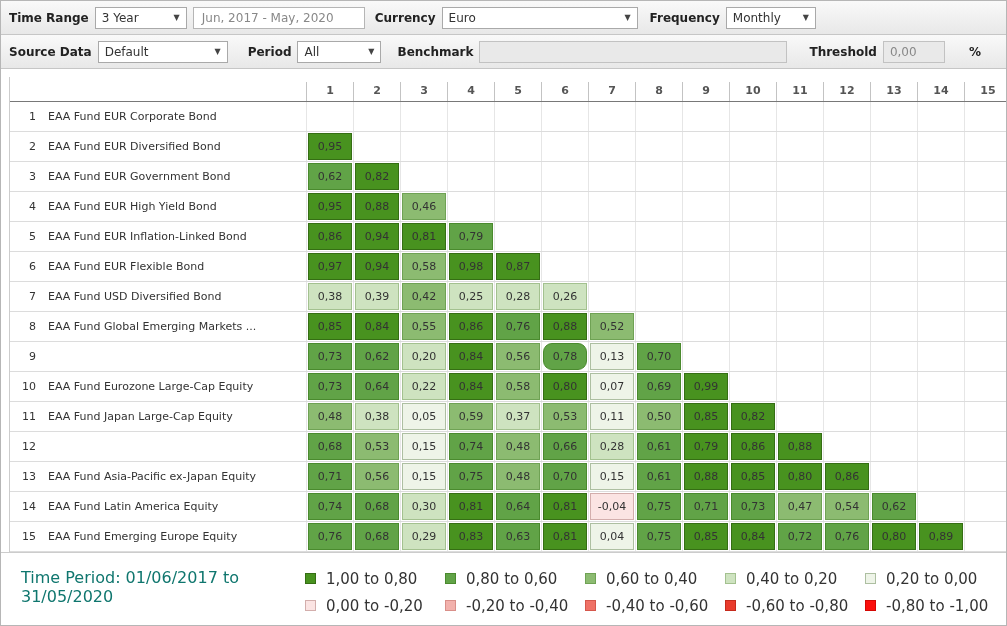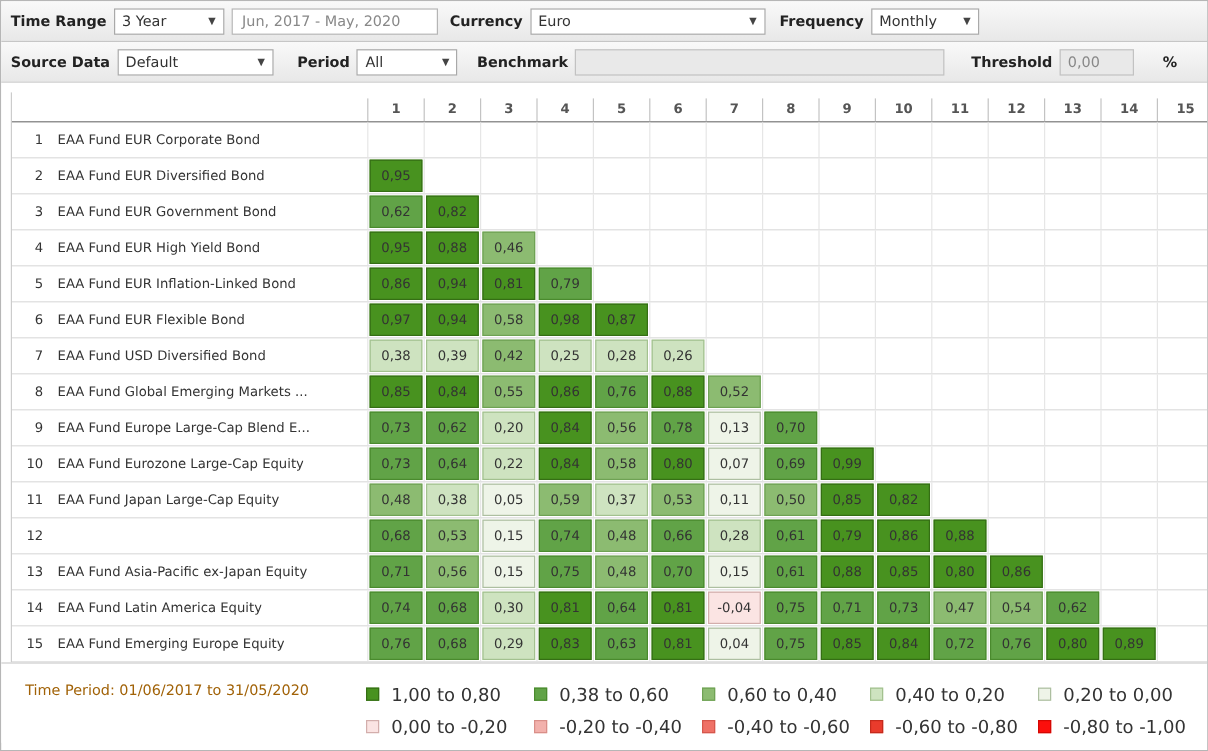--- a/index.html
+++ b/index.html
@@ -22,21 +22,21 @@
   .hcol { flex: 0 0 47px; text-align: center; font-weight: bold; font-size: 11px; color: #555; border-left: 1px solid #c3c3c3; height: 19px; line-height: 17px; }
   .mrow { display: flex; height: 30px; border-bottom: 1px solid #dcdcdc; }
   .rlabel { flex: 0 0 296px; display: flex; align-items: center; font-size: 11px; color: #333; }
   .rnum { width: 26px; text-align: right; flex: 0 0 26px; }
   .rname { margin-left: 12px; white-space: nowrap; overflow: hidden; }
   .mcell { flex: 0 0 47px; border-left: 1px solid #e6e6e6; padding: 1px; }
   .cellblock { height: 100%; display: flex; align-items: center; justify-content: center; font-size: 11px; color: #333; border: 1px solid transparent; }
 
   
   .footer { border-top: 1px solid #ccc; padding: 12px 0 0 20px; display: flex; background: #fff; }
-  .tp { flex: 0 0 284px; font-size: 12px; color: #a16207; padding-top: 3px; }
+  .tp { flex: 0 0 284px; font-size: 16px; color: #0f766e; padding-top: 3px; }
   .legendgrid { display: grid; grid-template-columns: repeat(5, 140px); grid-auto-rows: 27px; align-items: center; }
   .legenditem { display: flex; align-items: center; font-size: 15px; color: #333; }
   .swatch { width: 11px; height: 11px; margin-right: 10px; border: 1px solid; flex: 0 0 11px; }
 </style>
 </head>
 <body>
 
 <div class="app">
 
   <div class="toolbar">
@@ -319,39 +319,38 @@
             <div class="mcell"></div>
             <div class="mcell"></div>
             <div class="mcell"></div>
             <div class="mcell"></div>
             <div class="mcell"></div>
             <div class="mcell"></div>
           </div>
           <div class="mrow">
             <div class="rlabel">
               <span class="rnum">9</span>
-              <span class="rname">EAA Fund Europe Large-Cap Blend E...</span>
             </div>
             <div class="mcell">
               <div class="cellblock" style="background: rgb(97, 163, 71); border-color: rgb(74, 138, 46);">0,73</div>
             </div>
             <div class="mcell">
               <div class="cellblock" style="background: rgb(97, 163, 71); border-color: rgb(74, 138, 46);">0,62</div>
             </div>
             <div class="mcell">
               <div class="cellblock" style="background: rgb(206, 227, 192); border-color: rgb(163, 193, 143);">0,20</div>
             </div>
             <div class="mcell">
               <div class="cellblock" style="background: rgb(72, 146, 31); border-color: rgb(53, 110, 20);">0,84</div>
             </div>
             <div class="mcell">
               <div class="cellblock" style="background: rgb(140, 187, 113); border-color: rgb(111, 162, 84);">0,56</div>
             </div>
             <div class="mcell">
-              <div class="cellblock" style="background: rgb(97, 163, 71); border-color: rgb(74, 138, 46);">0,78</div>
+              <div class="cellblock" style="background: rgb(97, 163, 71); border-color: rgb(74, 138, 46); border-radius: 9px;">0,78</div>
             </div>
             <div class="mcell">
               <div class="cellblock" style="background: rgb(238, 244, 232); border-color: rgb(173, 191, 161);">0,13</div>
             </div>
             <div class="mcell">
               <div class="cellblock" style="background: rgb(97, 163, 71); border-color: rgb(74, 138, 46);">0,70</div>
             </div>
             <div class="mcell"></div>
             <div class="mcell"></div>
             <div class="mcell"></div>
@@ -629,21 +628,21 @@
 
   <div class="footer">
     <span class="tp">Time Period: 01/06/2017 to 31/05/2020</span>
     <div class="legendgrid">
         <div class="legenditem">
           <span class="swatch" style="background: rgb(72, 146, 31); border-color: rgb(53, 110, 20);"></span>
           <span>1,00 to 0,80</span>
         </div>
         <div class="legenditem">
           <span class="swatch" style="background: rgb(97, 163, 71); border-color: rgb(74, 138, 46);"></span>
-          <span>0,38 to 0,60</span>
+          <span>0,80 to 0,60</span>
         </div>
         <div class="legenditem">
           <span class="swatch" style="background: rgb(140, 187, 113); border-color: rgb(111, 162, 84);"></span>
           <span>0,60 to 0,40</span>
         </div>
         <div class="legenditem">
           <span class="swatch" style="background: rgb(206, 227, 192); border-color: rgb(163, 193, 143);"></span>
           <span>0,40 to 0,20</span>
         </div>
         <div class="legenditem">

